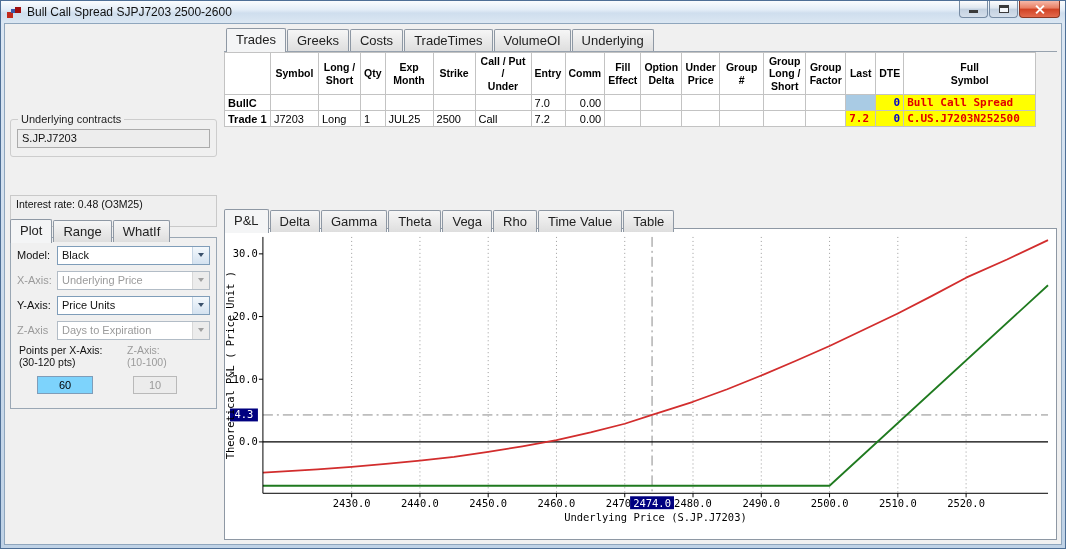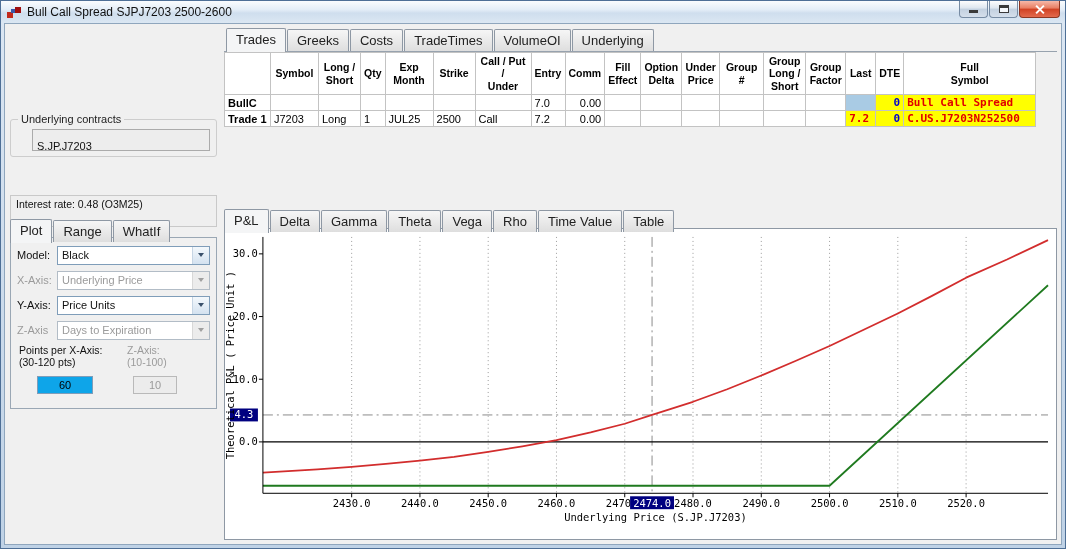--- a/index.html
+++ b/index.html
@@ -41,33 +41,33 @@
   .combo-arrow{width:16px;align-self:stretch;border-left:1px solid #c6d5e4;background:linear-gradient(180deg,#f3f8fc,#d4e2f0);display:flex;align-items:center;justify-content:center;flex:none;}
   .tri{width:0;height:0;border-left:3.5px solid transparent;border-right:3.5px solid transparent;border-top:4px solid #39506b;}
   .combo.disabled{border-color:#b2bcc6;}
   .combo.disabled .combo-text{color:#9b9b9b;}
   .combo.disabled .combo-arrow{background:#ececec;border-left-color:#d8d8d8;}
   .combo.disabled .tri{border-top-color:#a0a0a0;}
   .strategy-combo{left:6px;right:6px;top:12px;}
   .checkbox-row{position:absolute;left:9px;top:42px;right:4px;display:flex;gap:6px;}
   .checkbox{width:12px;height:12px;border:1px solid #b5b5b5;background:#f4f4f4;margin-top:1px;flex:none;}
   .checkbox-label{color:#9b9b9b;font-size:11px;line-height:13px;width:150px;}
-  .contract-field{position:absolute;left:21px;right:6px;top:9px;height:19px;border:1px solid #ababab;background:#ededed;padding:10px 4px;box-sizing:border-box;color:#111;}
+  .contract-field{position:absolute;left:6px;right:6px;top:9px;height:19px;border:1px solid #ababab;background:#ededed;padding:2px 4px;box-sizing:border-box;color:#111;}
   .info-panel{position:absolute;left:0;right:4px;border:1px solid #c9c9c9;background:#efefef;font-size:10.5px;line-height:13px;padding:2px 5px;box-sizing:border-box;color:#111;}
   #panel-price{top:134px;height:32px;}
   #panel-interest{top:168px;height:32px;}
   .side-tabs{position:absolute;left:0;top:192px;z-index:2;}
   .tab-page{position:absolute;left:0;right:4px;top:210px;height:172px;border:1px solid #9aa7b4;background:#f0f0f0;box-sizing:border-box;}
   .form-row{position:absolute;left:6px;right:6px;height:20px;display:flex;align-items:center;}
   .form-label{width:40px;flex:none;font-size:11px;color:#111;}
   .form-label.disabled{color:#9b9b9b;}
   .form-row .combo{position:relative;flex:1;height:19px;}
   .pts-block{position:absolute;font-size:10.5px;line-height:12px;color:#111;}
   .pts-block.disabled{color:#9b9b9b;}
-  .num-input{position:absolute;height:18px;border:1px solid #7f9db9;background:#0ea5e9;font:11px "Liberation Sans",sans-serif;text-align:center;box-sizing:border-box;padding:0;}
+  .num-input{position:absolute;height:18px;border:1px solid #7f9db9;background:#7dd3fc;font:11px "Liberation Sans",sans-serif;text-align:center;box-sizing:border-box;padding:0;}
   .num-input.disabled{background:#ececec;color:#9a9a9a;border-color:#b9b9b9;}
 
   
   .trades-tabs{position:absolute;left:219px;top:4px;right:4px;border-bottom:1px solid #97a2ae;padding-left:2px;}
   #trades-table-wrap{position:absolute;left:219px;top:28px;}
   table.grid{border-collapse:collapse;background:#fff;table-layout:fixed;}
   table.grid th,table.grid td{border:1px solid #c3c3c3;padding:1px 3px;font-size:11px;overflow:hidden;white-space:nowrap;height:14px;box-sizing:border-box;}
   table.grid th{font-weight:bold;font-size:10.5px;text-align:center;vertical-align:middle;white-space:pre-line;line-height:1.15;height:42px;background:#fff;}
   td.row-label{font-weight:bold;background:#fff;}
   td.c-last{background:#ffff00;color:#e00000;font-family:"DejaVu Sans Mono",monospace;font-weight:bold;font-size:10.5px;}

